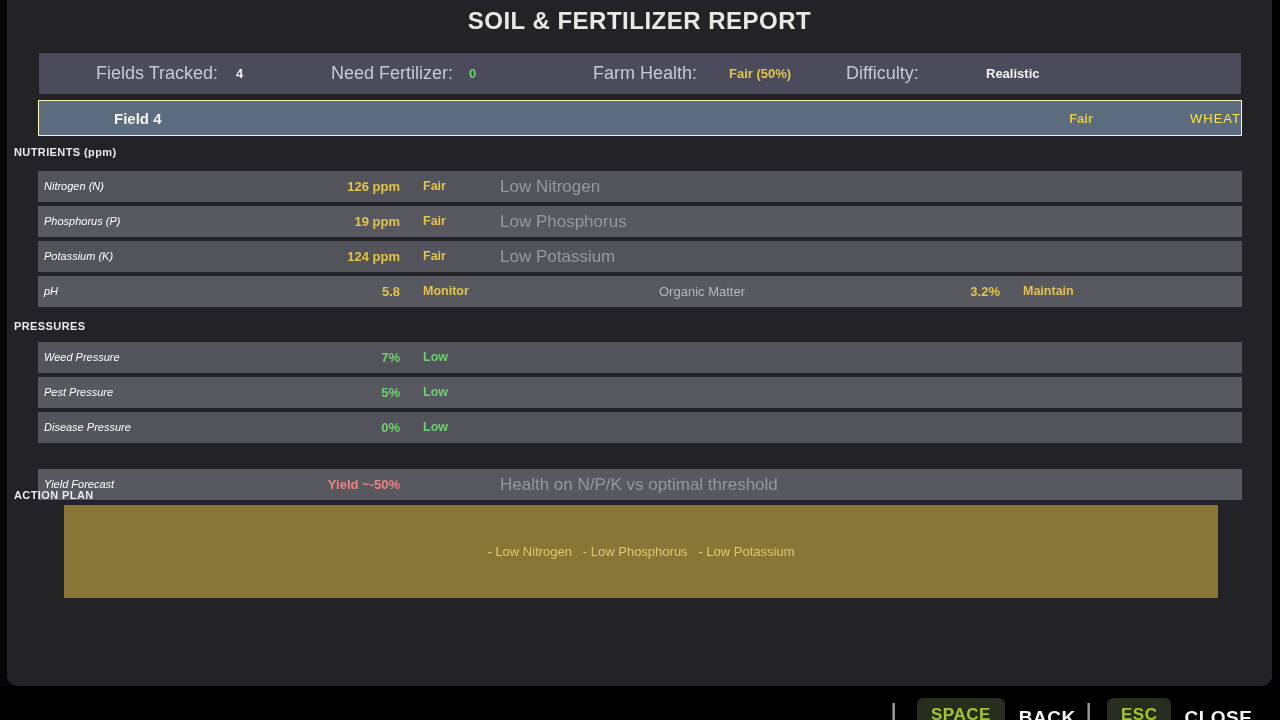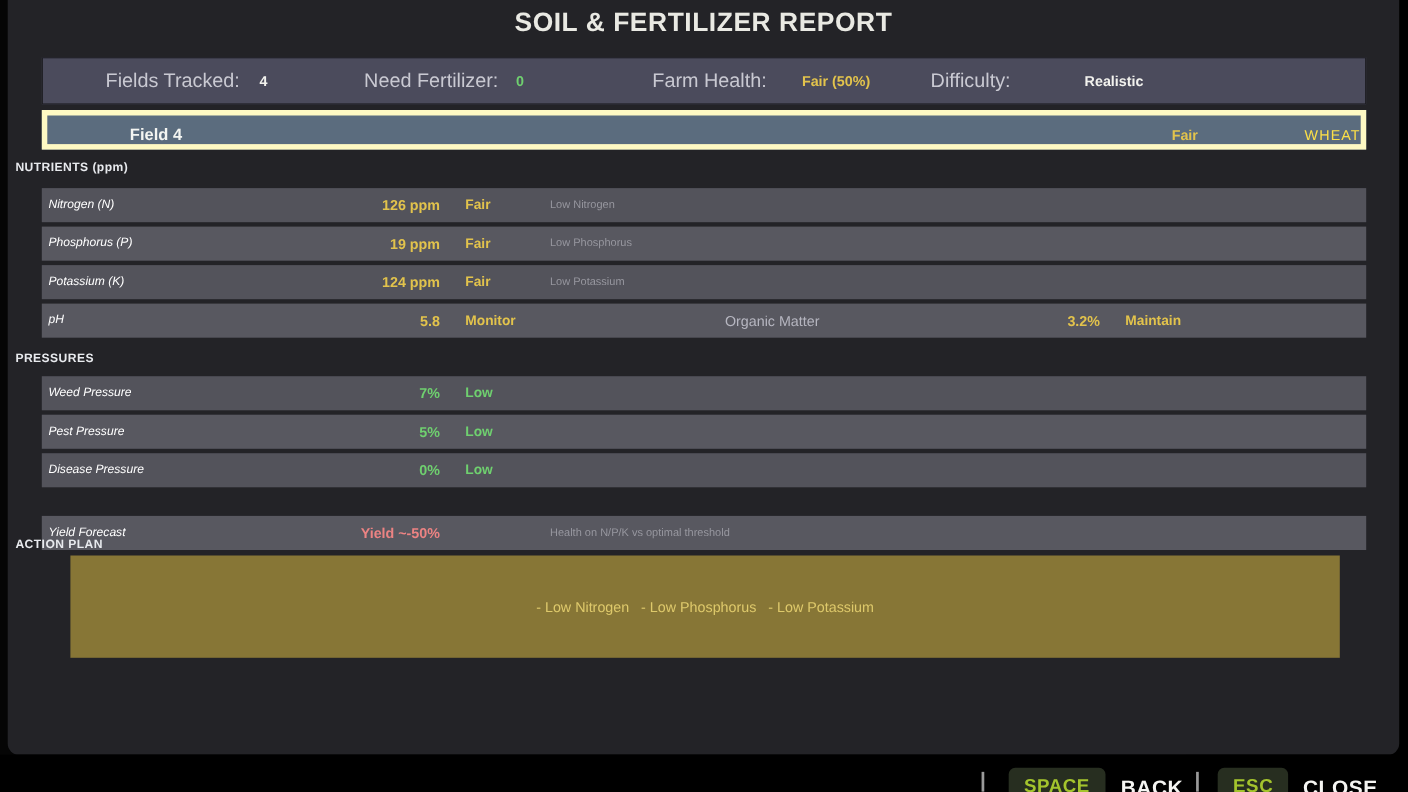--- a/index.html
+++ b/index.html
@@ -18,38 +18,38 @@
                background:#4b4b5c; border:1px solid #1d1d22; }
   .stats-bar span { position:absolute; top:0; line-height:41px; }
   .s-label { color:#c9c9d2; font-size:18px; }
   .s-value { font-size:13px; font-weight:bold; }
   .c-white { color:#f2f2ee; }
   .c-yellow { color:#e2c34c; }
   .c-green { color:#6fd06f; }
   .c-red { color:#ec8383; }
 
   .field-bar { position:absolute; left:31px; top:100px; width:1204px; height:36px;
-               background:#5b6c7e; border:5px solid #fef9c3; }
+               background:#5b6c7e; border:1px solid #fef9c3; }
   .field-name { position:absolute; left:75px; line-height:36px; font-size:15px;
                 font-weight:bold; color:#f4f5f2; }
   .field-crop { position:absolute; left:0; width:100%; text-align:right; line-height:36px;
                 font-size:13px; color:#fde047; letter-spacing:1px; }
   .field-status { position:absolute; right:148px; line-height:36px; font-size:13px;
                   font-weight:bold; }
 
   .section-label { position:absolute; left:7px; font-size:11px; font-weight:bold;
                    color:#e8eaee; letter-spacing:.4px; }
 
   .row { position:absolute; left:31px; width:1204px; height:31px; background:#53535b; }
   .row.alt { background:#585860; }
   .row span { position:absolute; line-height:31px; }
   .r-name { left:6px; color:#ffffff; font-size:11px;font-style:italic; }
   .r-value { left:240px; width:122px; text-align:right; font-size:13px; font-weight:bold; }
   .r-status { left:385px; font-size:12.5px; font-weight:bold; }
-  .r-note { left:462px; color:#97979f; font-size:10px; }
+  .r-note { left:462px; color:#97979f; font-size:17px; }
   .r-om-name { left:621px; color:#b6b6c0; font-size:13px; }
   .r-om-value { left:800px; width:162px; text-align:right; font-size:13px; font-weight:bold; }
   .r-om-status { left:985px; font-size:12.5px; font-weight:bold; }
 
   .action-box { position:absolute; left:57px; top:505px; width:1154px; height:93px;
                 background:#877636; display:flex; flex-direction:row;
                 align-items:center; justify-content:center; }
   .plan-line { white-space:pre; color:#dec96b; font-size:13px; font-weight:500;
                line-height:17px; text-align:center; }
 

